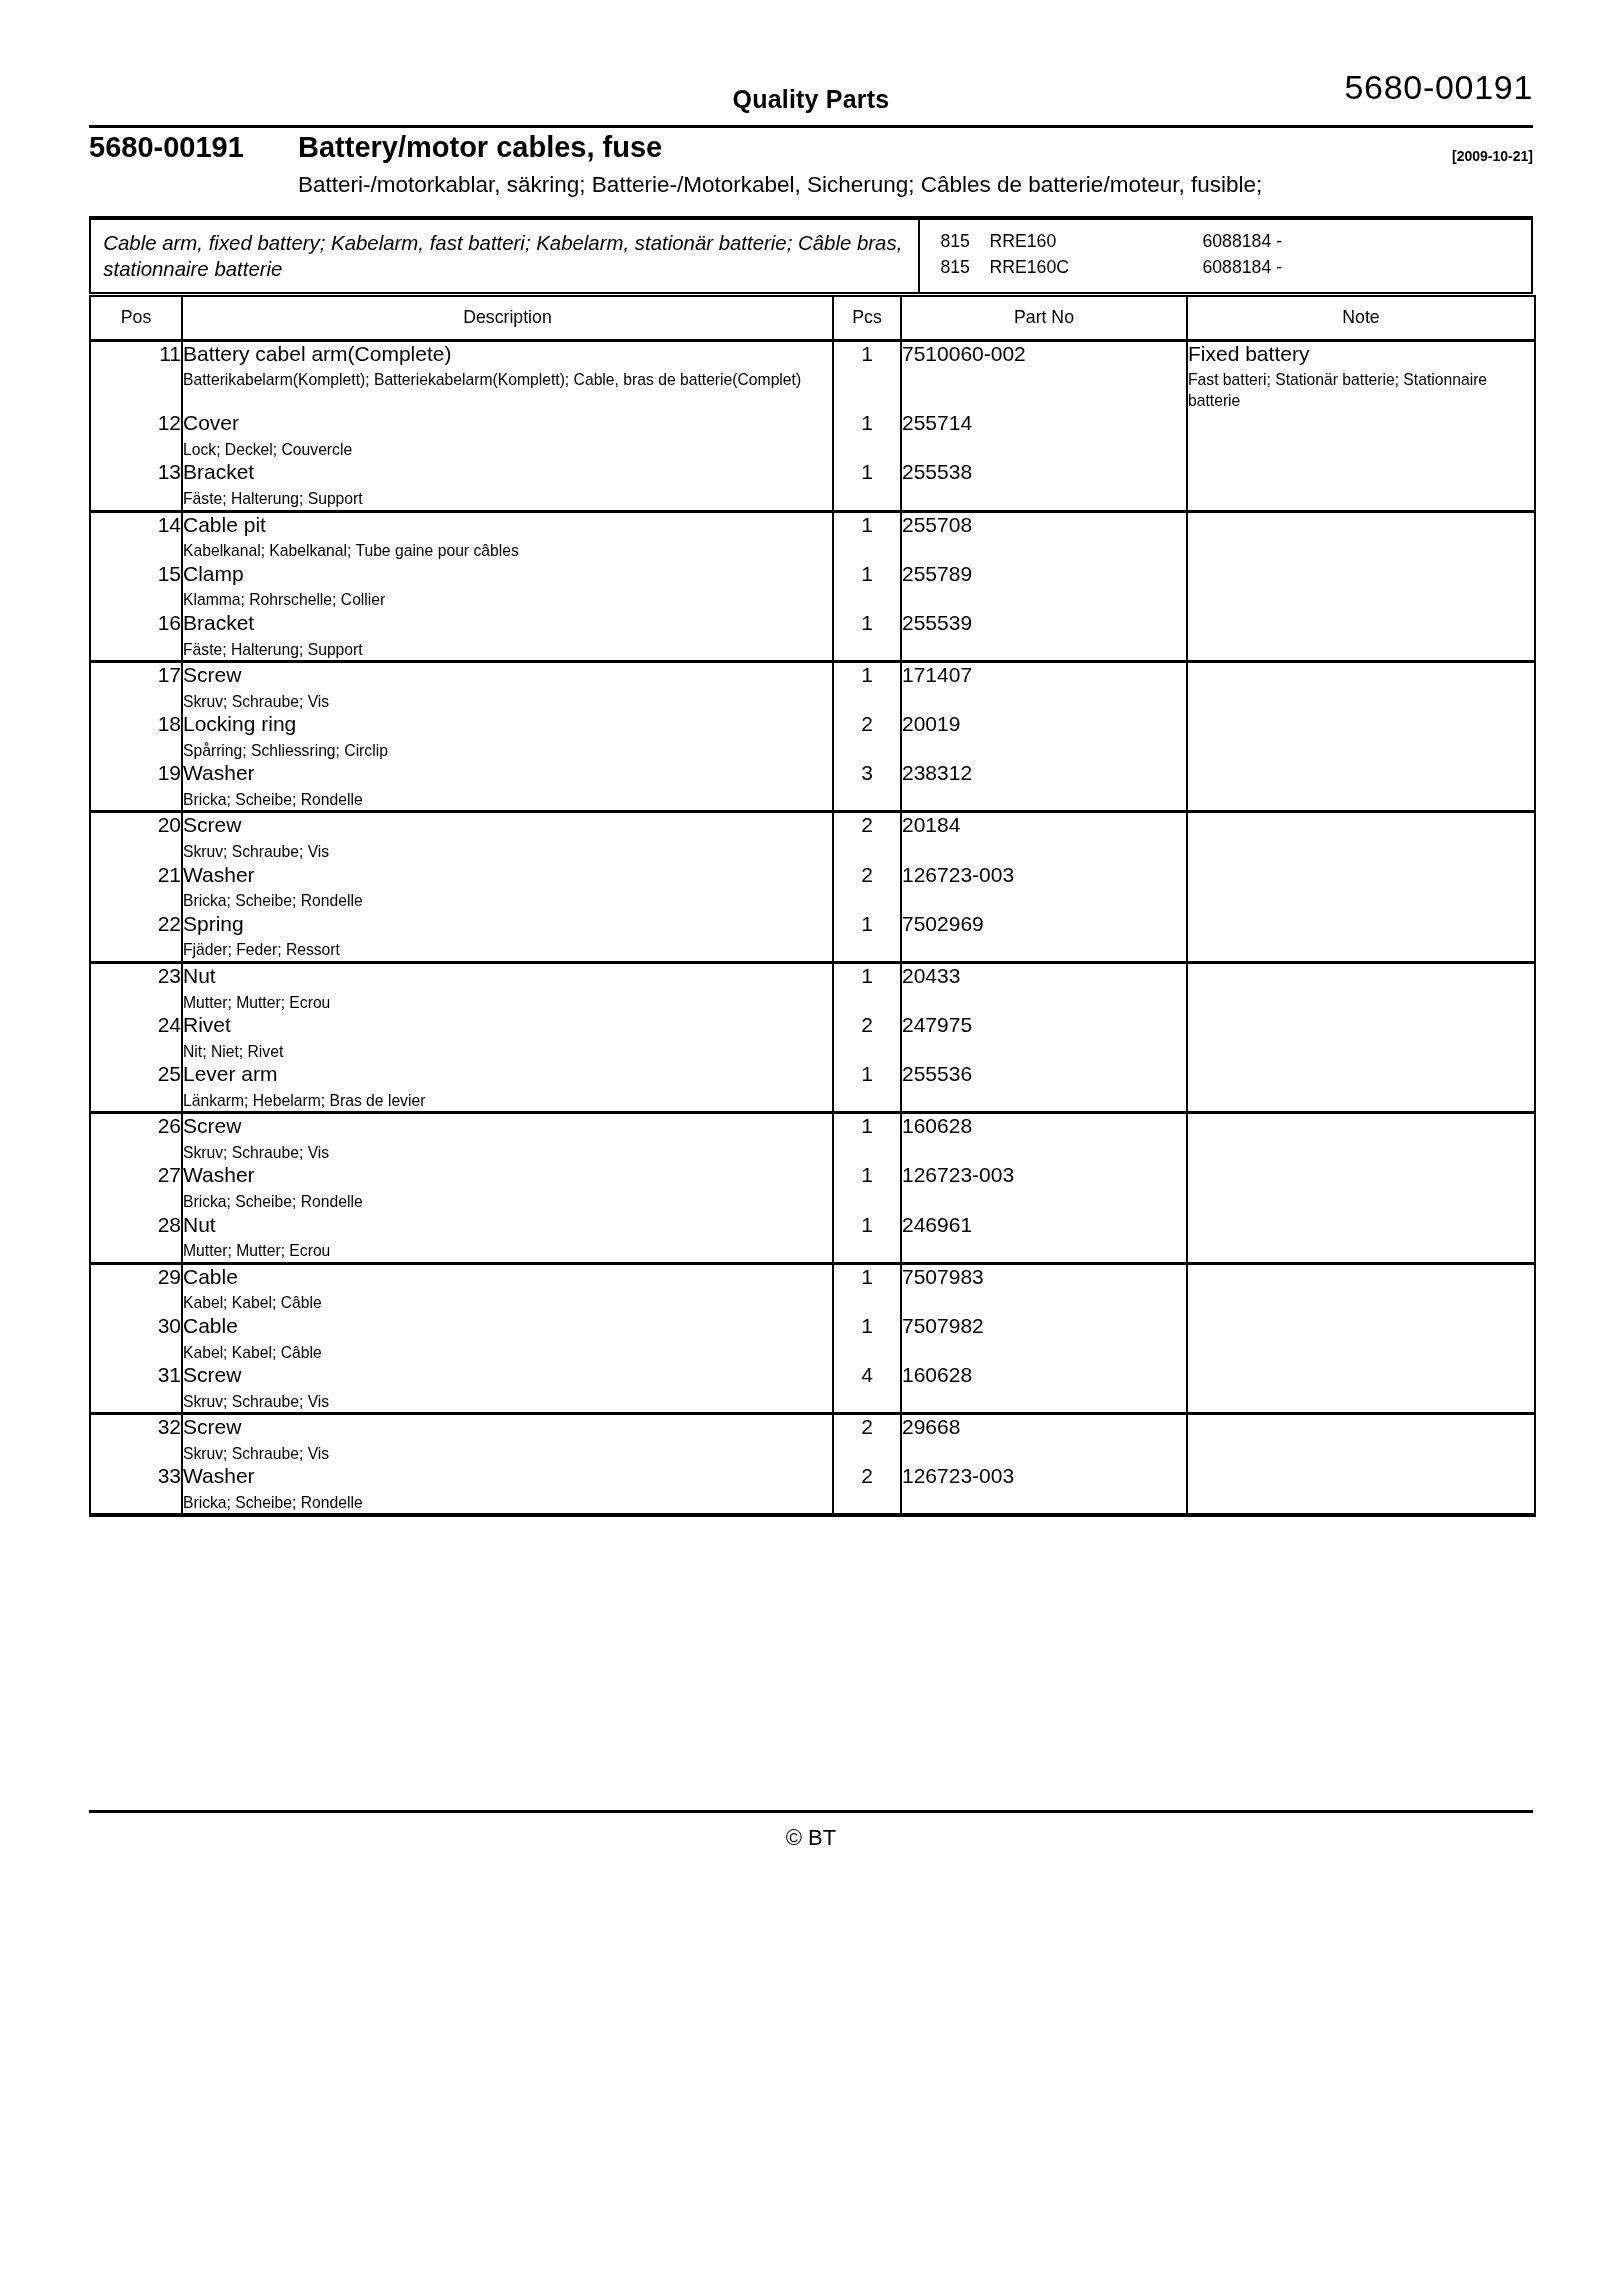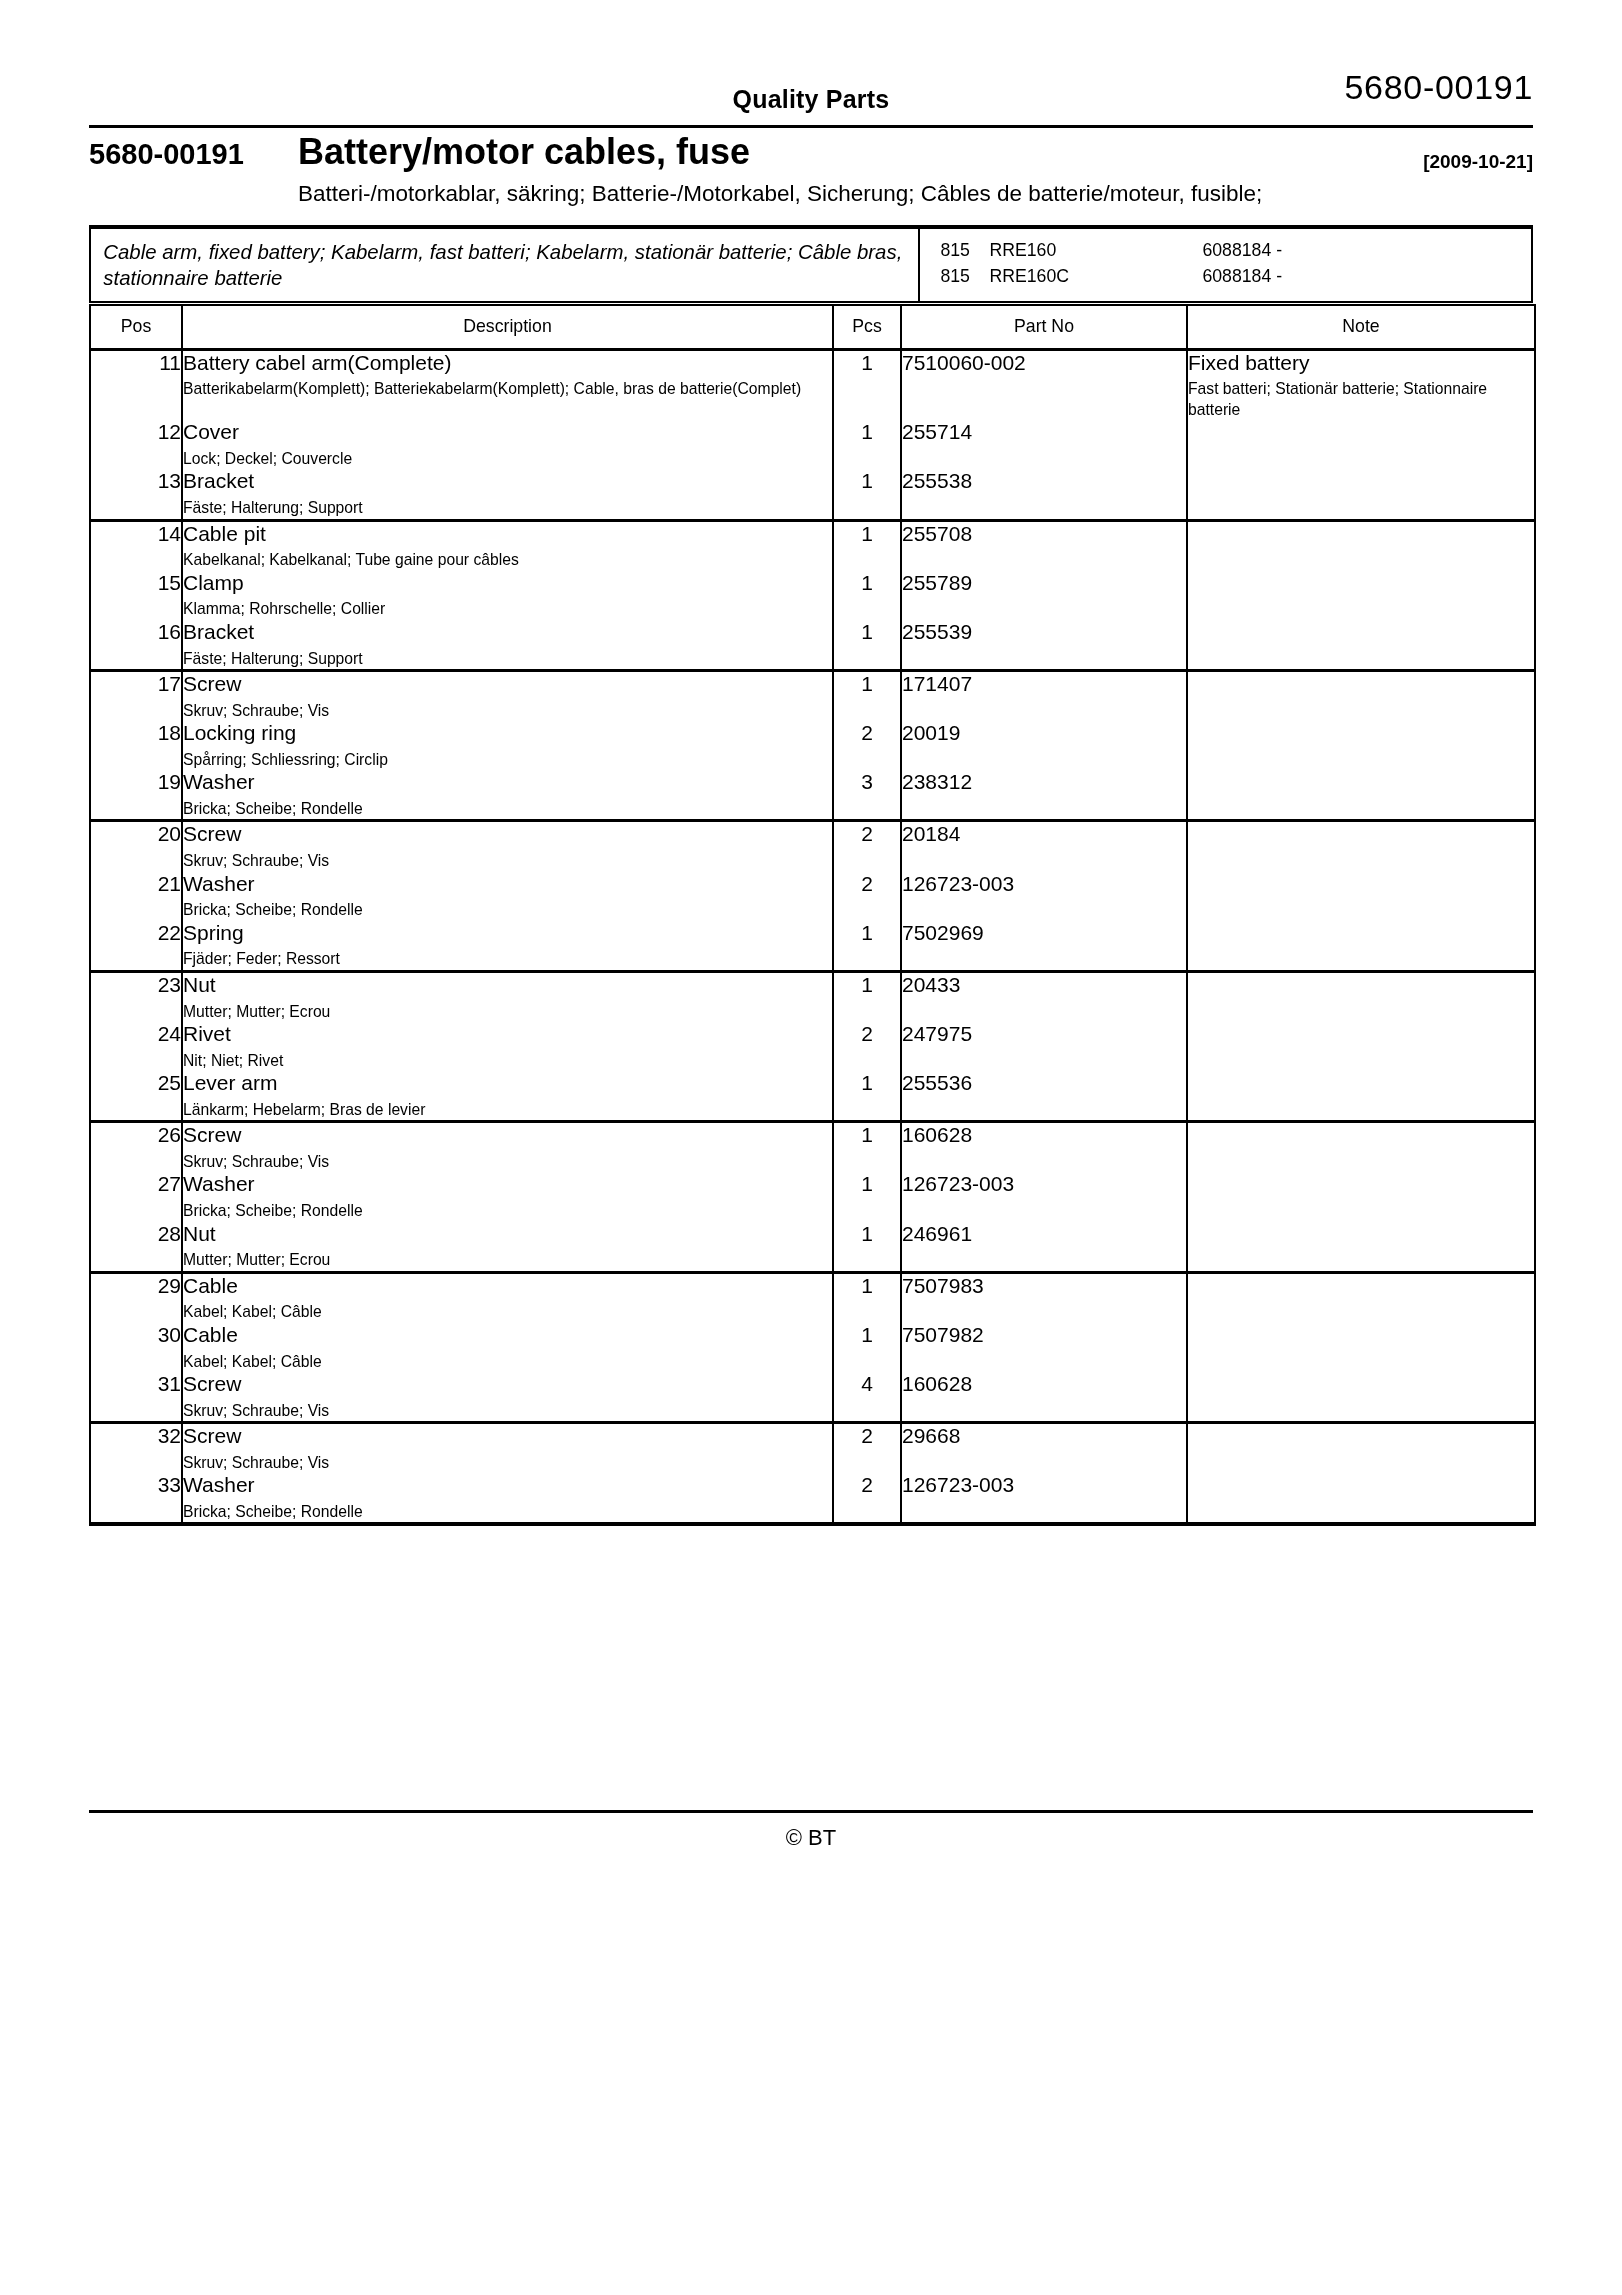--- a/index.html
+++ b/index.html
@@ -63,26 +63,26 @@
     display: flex;
     align-items: baseline;
   }
   .title-code {
     font-size: 29px;
     font-weight: bold;
     width: 209px;
     flex: 0 0 209px;
   }
   .title-name {
-    font-size: 36px;
+    font-size: 29px;
     font-weight: bold;
     flex: 1 1 auto;
   }
   .title-date {
-    font-size: 19px;
+    font-size: 14px;
     font-weight: bold;
     white-space: nowrap;
     align-self: flex-end;
   }
   .subtitle-row {
     margin-top: 6.8px;
     padding-left: 209px;
     font-size: 22.5px;
     line-height: 1.22;
   }

